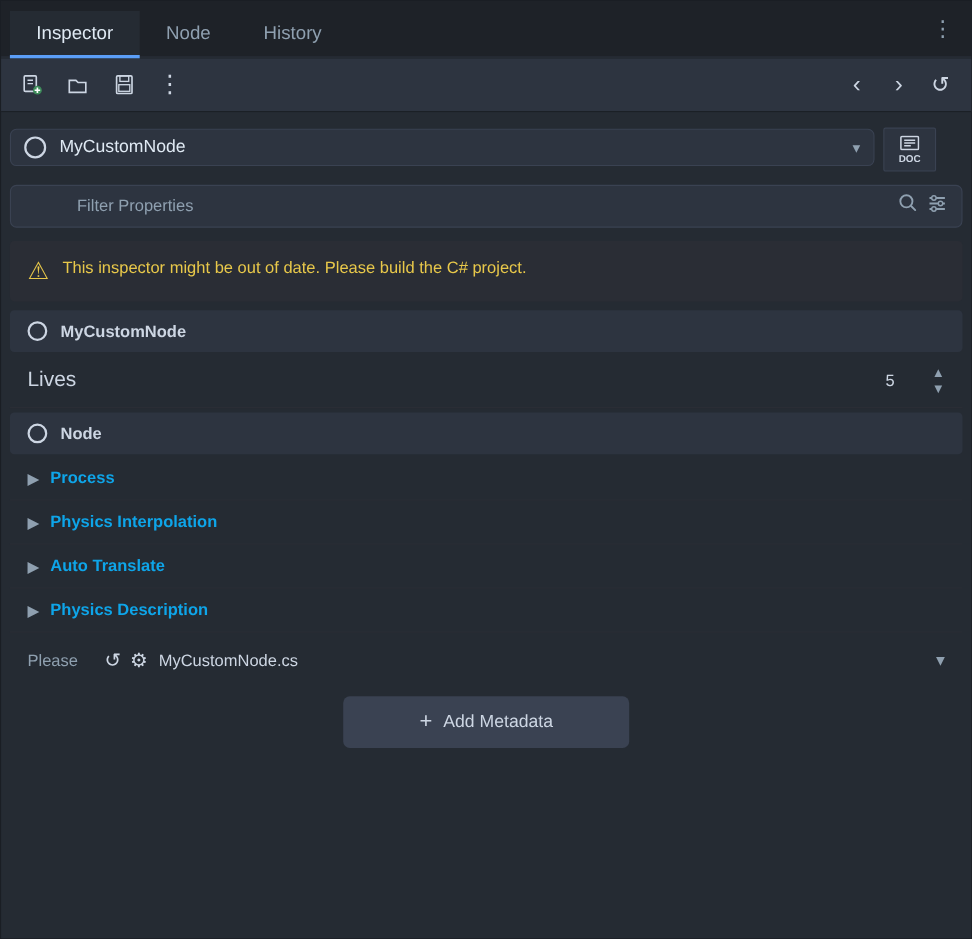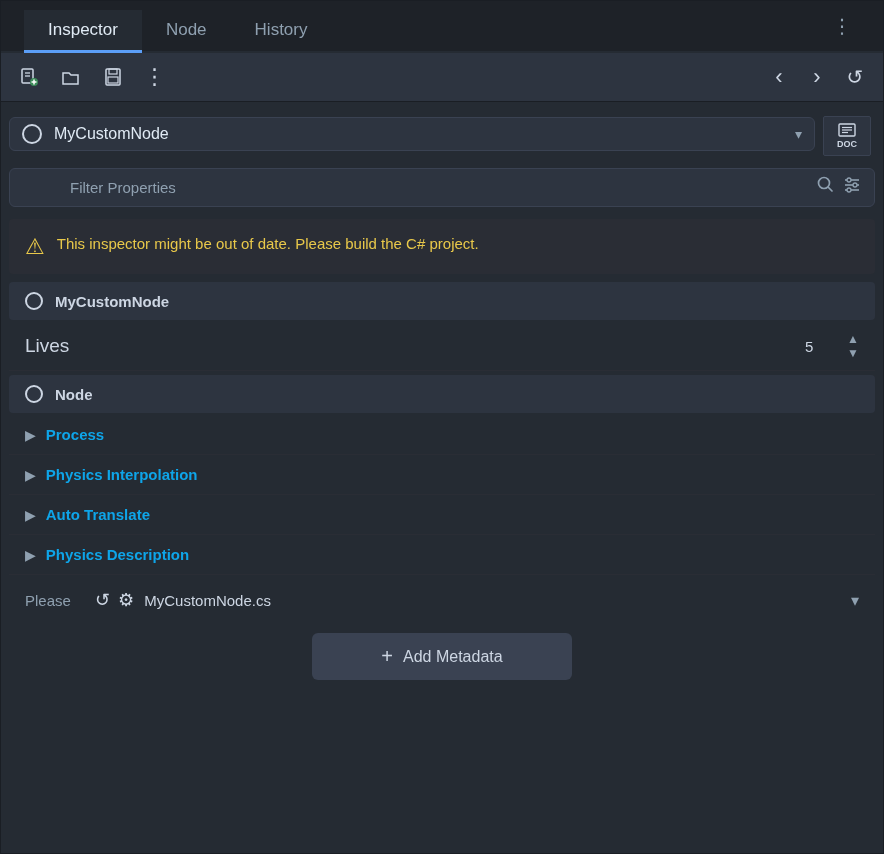--- a/index.html
+++ b/index.html
@@ -19,21 +19,21 @@
       display: flex;
       flex-direction: column;
       border: 1px solid #1a1e24;
     }
 
     
     .tab-bar {
       display: flex;
       align-items: flex-end;
       background: #1e2228;
-      padding: 0 23px;
+      padding: 0 8px;
       border-bottom: 2px solid #252b33;
       position: relative;
       height: 52px;
     }
 
     .tab {
       padding: 10px 24px;
       font-size: 17px;
       cursor: pointer;
       color: #8fa0b0;
@@ -124,21 +124,21 @@
       font-size: 14px;
     }
 
     .doc-btn {
       width: 48px;
       height: 40px;
       display: flex;
       flex-direction: column;
       align-items: center;
       justify-content: center;
-      margin: 8px 4px 4px 0;
+      margin: 8px 24px 4px 0;
       background: #2d3440;
       border: 1px solid #3a4252;
       border-radius: 2px;
       cursor: pointer;
       color: #cdd6e3;
       font-size: 10px;
       gap: 2px;
       text-align: center;
     }
 

